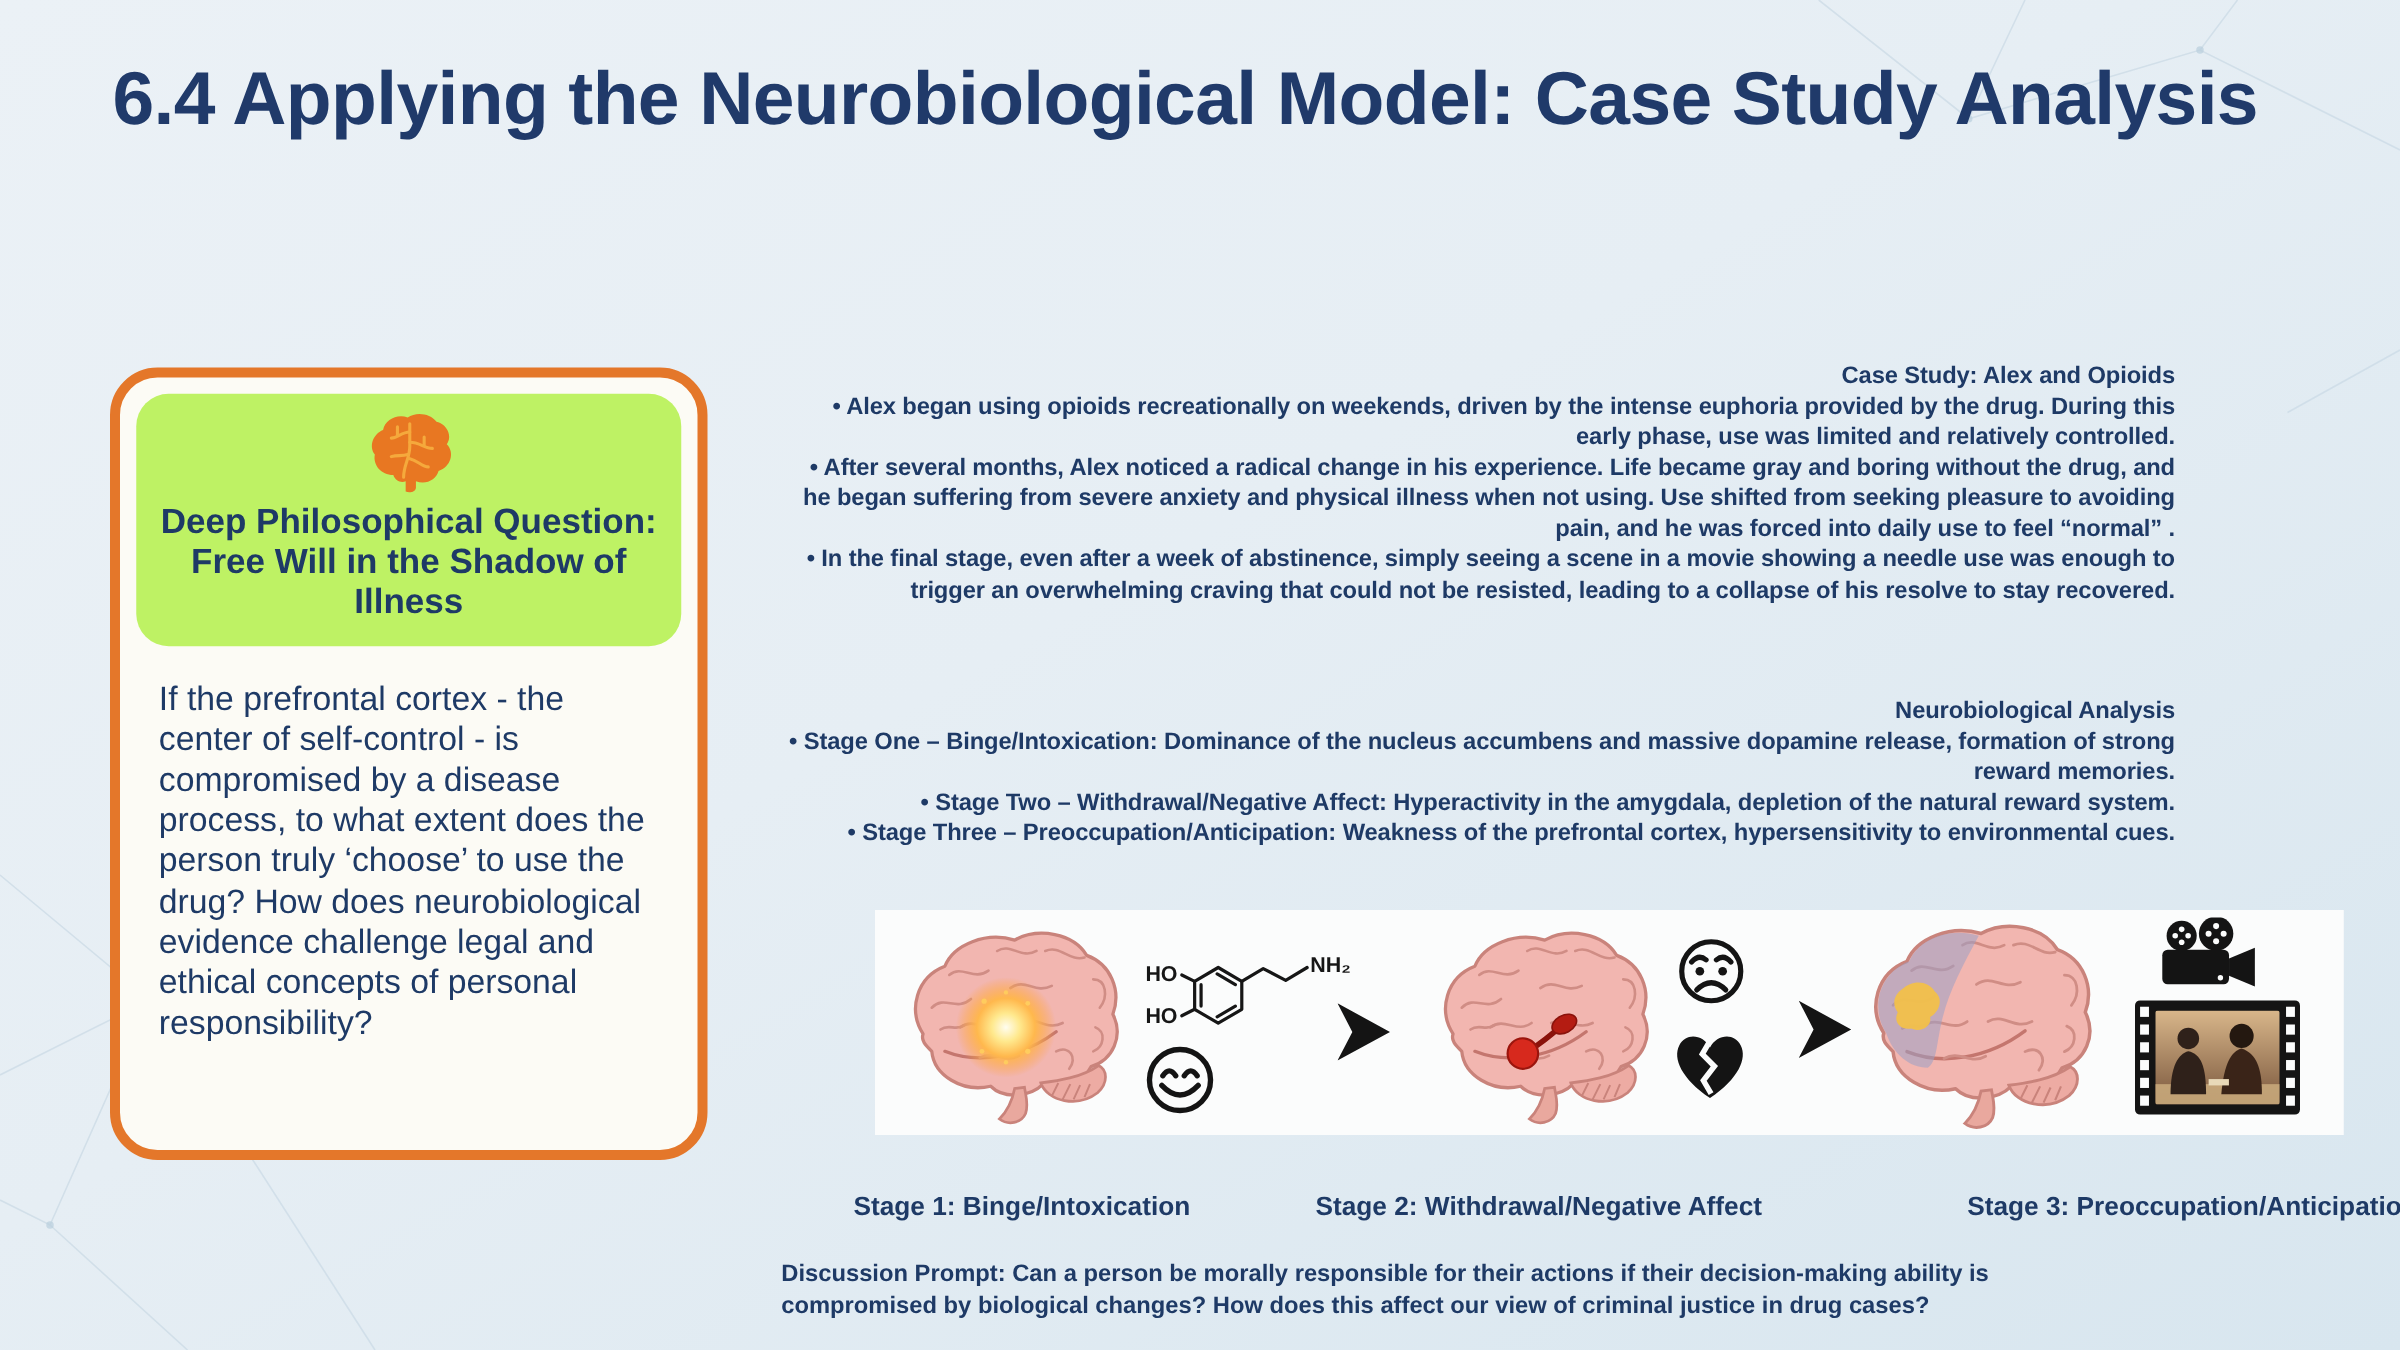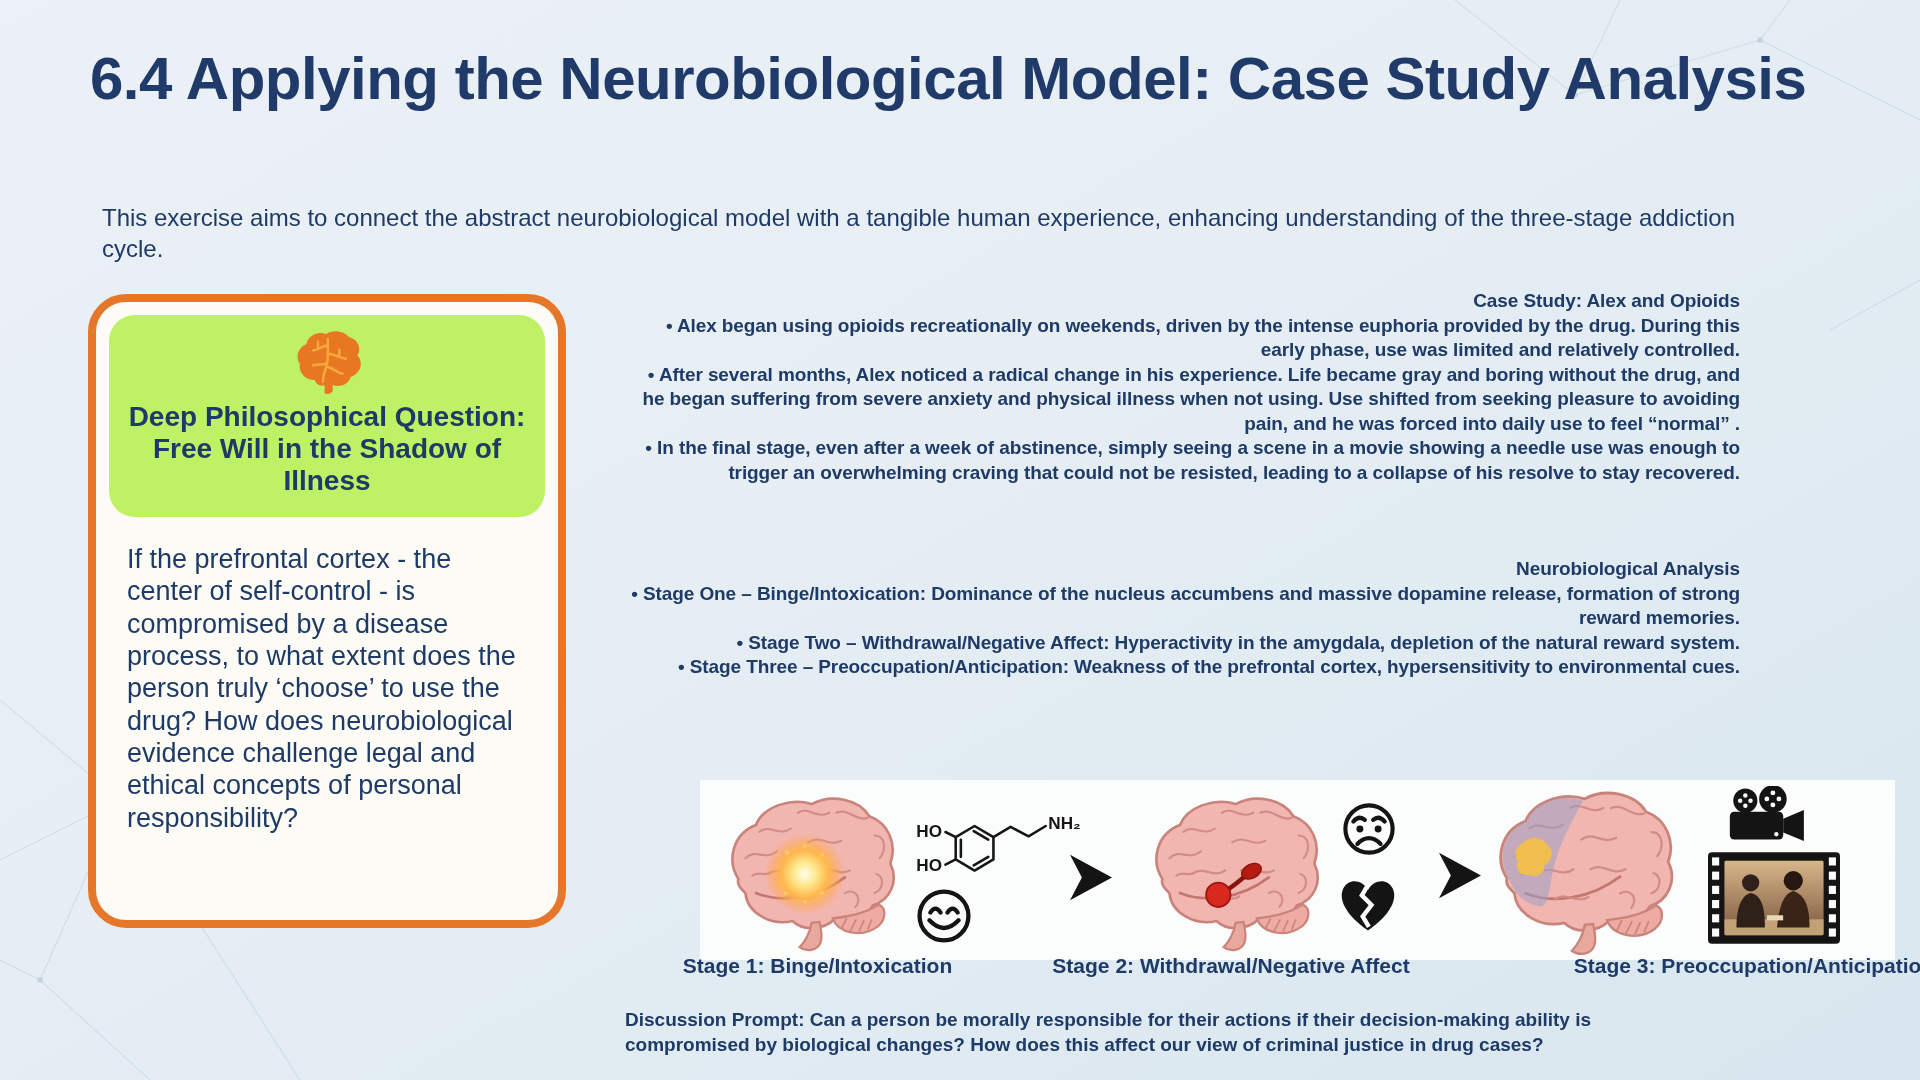--- a/index.html
+++ b/index.html
@@ -20,21 +20,21 @@
   }
   .phil-panel{background:#bef264; border-radius:26px; padding:14px 10px 20px; text-align:center;}
   .brain-glyph{display:block; margin:0 auto;}
   .phil-heading{font-size:28px; font-weight:700; line-height:1.14; margin-top:6px;}
   .phil-body{margin:26px 14px 0 18px; font-size:27px; line-height:1.2; text-align:left;}
 
   .case-block{left:625px; top:289px; width:1115px;}
   .analysis-block{left:625px; top:557px; width:1115px;}
   .tb{font-size:19px; font-weight:700; line-height:1.29; letter-spacing:-0.1px;text-align:right;}
 
-  .diagram{left:700px; top:780px; width:1175px; height:180px; background:#fbfcfc;padding-left:20px;}
+  .diagram{left:700px; top:728px; width:1175px; height:180px; background:#fbfcfc;}
   .diagram svg{position:absolute;}
   .stage-label{position:absolute; top:954px; font-size:21px; font-weight:700; text-align:center;}
   .lbl1{left:640px; width:355px;}
   .lbl2{left:1025px; width:412px;}
   .lbl3{left:1542px; width:424px;}
   .discussion{left:625px; top:1008px; width:1085px; font-size:19px; font-weight:700; line-height:1.3;}
   .bg-net{left:0; top:0; pointer-events:none;}
   .mol-label{font-size:20px; font-weight:600; fill:#161616;}
 </style>
 </head>
@@ -94,21 +94,20 @@
     </g>
     <g fill="#b9cedd" opacity="0.7">
       <circle cx="120" cy="800" r="3"></circle>
         <circle cx="40" cy="980" r="3"></circle>
       <circle cx="1575" cy="95" r="3"></circle>
         <circle cx="1760" cy="40" r="3"></circle>
     </g>
   </svg>
 
   <h1 class="abs title">6.4 Applying the Neurobiological Model: Case Study Analysis</h1>
-  <p class="abs intro">This exercise aims to connect the abstract neurobiological model with a tangible human experience, enhancing understanding of the three-stage addiction cycle.</p>
 
   <div class="abs phil-card">
     <div class="phil-panel">
       <svg class="brain-glyph" width="74" height="66" viewBox="0 0 90 80">
         <path d="M30,62 C18,62 10,52 12,42 C6,34 10,22 20,18 C22,8 34,2 44,6 C52,0 66,2 72,10 C82,12 88,24 82,32 C90,40 86,54 74,58 C72,66 62,72 52,68 L52,74 C52,78 46,80 42,78 L42,68 C38,70 32,68 30,62 Z" fill="#e87722"></path>
         <g stroke="#f5a93c" stroke-width="3" stroke-linecap="round" fill="none">
           <path d="M46,12 L46,34 C46,46 40,52 40,64"></path>
           <path d="M46,20 C38,20 34,26 28,26"></path>
             <path d="M34,23 L34,15"></path>
           <path d="M46,30 C56,30 60,36 68,36"></path>

